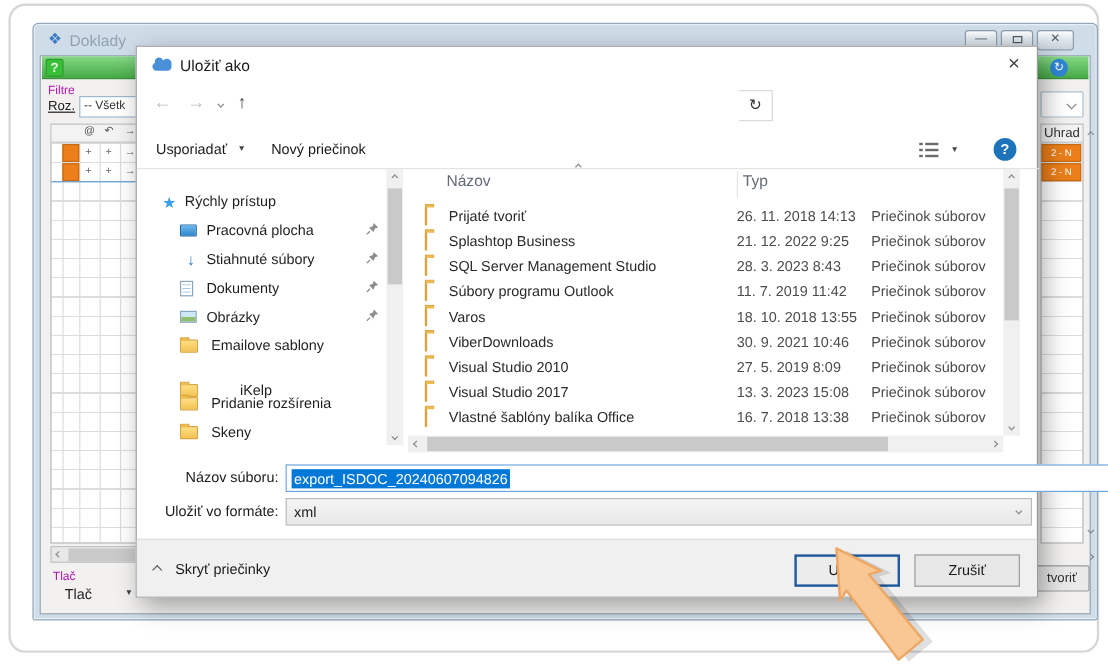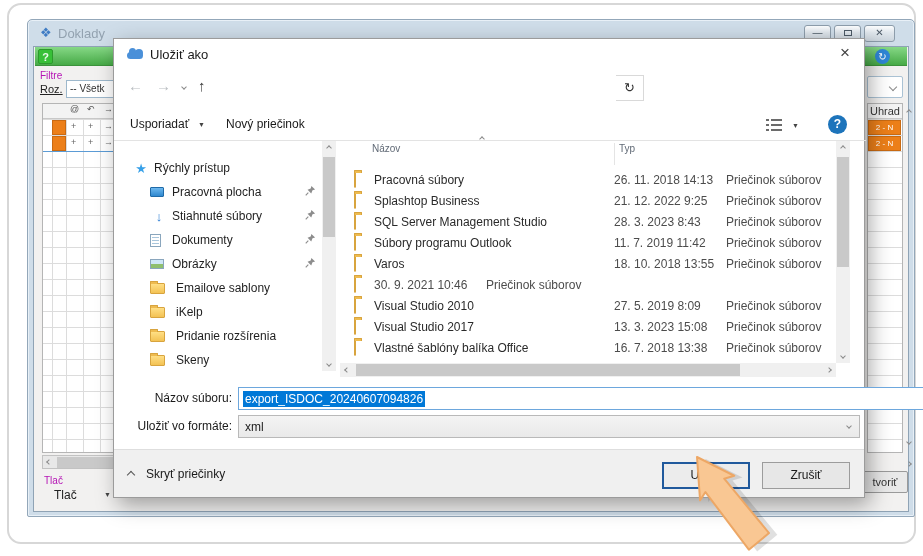--- a/index.html
+++ b/index.html
@@ -119,21 +119,21 @@
   .folder-glyph::before { content:""; position:absolute; top:-3px; left:-1px; width:6px; height:2px;
                   background:#eebb50; border:1px solid #d8a43e; border-bottom:none; border-radius:1px 1px 0 0; }
 
   
   .vscroll { width:14px; background:#f0f0f0; }
   .hscroll { height:14px; background:#f0f0f0; }
   .sb-btn { position:absolute; width:14px; height:14px; display:flex; align-items:center; justify-content:center; }
 
   
   .list-header { position:absolute; left:226px; top:104px; width:496px; height:22px; display:flex;
-                 font-size:10px; color:#616a76; }
+                 font-size:13px; color:#616a76; }
   .lh-name { flex:0 0 274px; padding-left:32px; }
   .lh-date { flex:0 0 112px; border-left:1px solid #e4e4e4; padding-left:4px; }
   .lh-type { flex:1; border-left:1px solid #e4e4e4; padding-left:4px; }
   .sort-caret { position:absolute; left:366px; top:98px; }
   .file-row { position:absolute; left:226px; width:496px; height:21px; display:flex; align-items:center;
               font-size:12px; color:#2a2a2a; }
   .fr-iconwrap { flex:0 0 20px; margin-left:14px; }
   .fr-name { flex:0 0 240px; white-space:nowrap; overflow:hidden; }
   .fr-date { flex:0 0 112px; color:#4c4c4c; }
   .fr-type { flex:1; color:#4c4c4c; white-space:nowrap; overflow:hidden; }
@@ -331,21 +331,21 @@
           <span class="folder-glyph sidebar-folder" style="flex: 0 0 15px; margin-right: 7px;"></span>
           <span class="slabel">Emailove sablony</span>
           <span class="pin" style="visibility: hidden;">
             <svg width="11" height="11" viewBox="0 0 12 12">
               <path d="M7 1 L11 5 L8.2 5.8 L6.8 9.2 L2.8 5.2 L6.2 3.8 Z" fill="#8d8d8d"></path>
               <line x1="3.6" y1="8.4" x2="0.8" y2="11.2" stroke="#8d8d8d" stroke-width="1.2"></line>
             </svg>
           </span>
         </div>
 
-        <div class="side-item lvl1" style="top: 262px;">
+        <div class="side-item lvl1" style="top: 275px; gap: 24px;">
 
           <span class="folder-glyph sidebar-folder" style="flex: 0 0 15px; margin-right: 7px;"></span>
           <span class="slabel">iKelp</span>
           <span class="pin" style="visibility: hidden;">
             <svg width="11" height="11" viewBox="0 0 12 12">
               <path d="M7 1 L11 5 L8.2 5.8 L6.8 9.2 L2.8 5.2 L6.2 3.8 Z" fill="#8d8d8d"></path>
               <line x1="3.6" y1="8.4" x2="0.8" y2="11.2" stroke="#8d8d8d" stroke-width="1.2"></line>
             </svg>
           </span>
         </div>
@@ -387,21 +387,21 @@
 
     <span class="chev up small gray abs sort-caret"></span>
     <div class="list-header">
       <span class="lh-name">Názov</span>
       <span class="lh-type">Typ</span>
     </div>
     <div>
 
         <div class="file-row" style="top: 130px;">
           <span class="fr-iconwrap"><span class="folder-glyph"></span></span>
-          <span class="fr-name">Pracovná súbory</span>
+          <span class="fr-name">Prijaté tvoriť</span>
           <span class="fr-date">26. 11. 2018 14:13</span>
           <span class="fr-type">Priečinok súborov</span>
         </div>
 
         <div class="file-row" style="top: 151px;">
           <span class="fr-iconwrap"><span class="folder-glyph"></span></span>
           <span class="fr-name">Splashtop Business</span>
           <span class="fr-date">21. 12. 2022 9:25</span>
           <span class="fr-type">Priečinok súborov</span>
         </div>
@@ -422,20 +422,21 @@
 
         <div class="file-row" style="top: 214px;">
           <span class="fr-iconwrap"><span class="folder-glyph"></span></span>
           <span class="fr-name">Varos</span>
           <span class="fr-date">18. 10. 2018 13:55</span>
           <span class="fr-type">Priečinok súborov</span>
         </div>
 
         <div class="file-row" style="top: 235px;">
           <span class="fr-iconwrap"><span class="folder-glyph"></span></span>
+          <span class="fr-name">ViberDownloads</span>
           <span class="fr-date">30. 9. 2021 10:46</span>
           <span class="fr-type">Priečinok súborov</span>
         </div>
 
         <div class="file-row" style="top: 256px;">
           <span class="fr-iconwrap"><span class="folder-glyph"></span></span>
           <span class="fr-name">Visual Studio 2010</span>
           <span class="fr-date">27. 5. 2019 8:09</span>
           <span class="fr-type">Priečinok súborov</span>
         </div>

